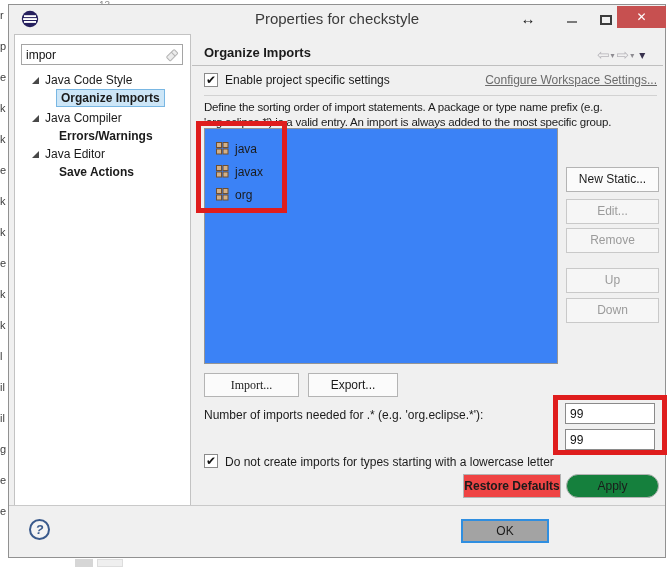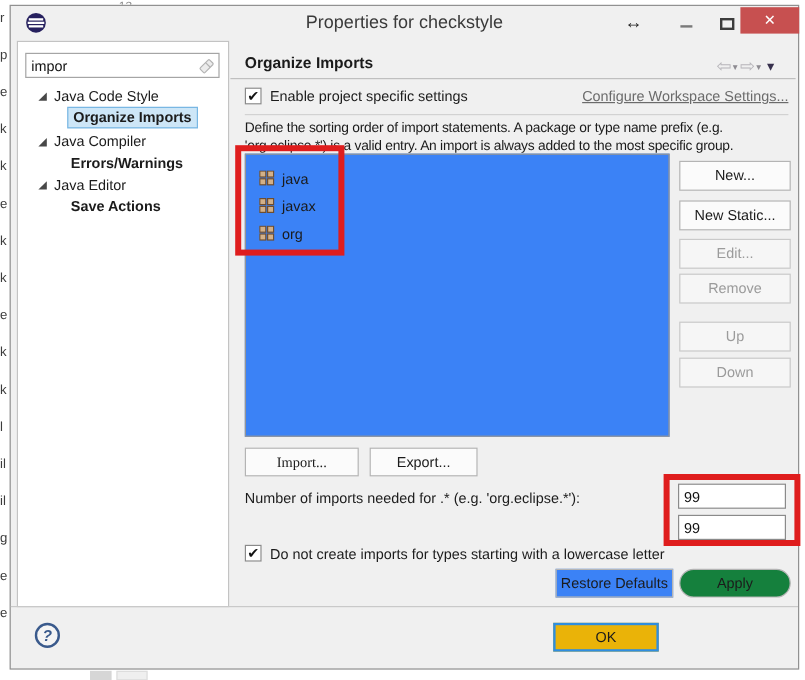--- a/index.html
+++ b/index.html
@@ -75,38 +75,38 @@
   .group-row svg { vertical-align:-2px; margin-right:6px; }
 
   .btn { position:absolute; background:#fbfbfb; border:1px solid #b4b4b4; color:#1b1b1b;
     font-family:"Liberation Sans", sans-serif; font-size:12px; text-align:center; cursor:default; }
   .btn-disabled { color:#9b9b9b; border-color:#c9c9c9; background:#f6f6f6; }
   .side-btn { left:557px; width:93px; height:25px; line-height:23px; }
   .b-new { top:129px; } .b-newstatic { top:162px; } .b-edit { top:194px; }
   .b-remove { top:223px; } .b-up { top:263px; } .b-down { top:293px; }
   .b-import { left:195px; top:368px; width:95px; height:24px; line-height:22px;font-family:Liberation Serif, serif; }
   .b-export { left:299px; top:368px; width:90px; height:24px; line-height:22px; }
-  .b-restore { left:454px; top:469px; width:98px; height:24px; line-height:22px; background:#3b82f6; }
+  .b-restore { left:454px; top:469px; width:98px; height:24px; line-height:22px; background:#ef4444;font-weight:bold; }
   .b-apply { left:557px; top:469px; width:93px; height:24px; line-height:22px; background:#15803d;border-radius:12px; }
 
   .num-label-1 { position:absolute; left:195px; top:403px; }
   .num-label-2 { position:absolute; left:195px; top:429px; }
   .num-field { position:absolute; left:556px; width:90px; height:21px; background:#fff;
     border:1px solid #8a8a8a; }
   .num-field input { position:absolute; left:4px; top:2px; width:80px; height:15px; border:none; outline:none;
     font-family:"Liberation Sans", sans-serif; font-size:12px; color:#111; background:transparent; }
   .nf-1 { top:398px; } .nf-2 { top:424px; }
   .cb-lower { position:absolute; left:195px; top:449px; }
   .cb-lower-label { position:absolute; left:216px; top:450px; }
 
   
   .help-btn { position:absolute; left:20px; top:514px; width:21px; height:21px; border-radius:50%;
     border:2px solid #3a5a8c; color:#3a5a8c; text-align:center; line-height:17px;
     font-size:13px; font-weight:bold; font-style:italic; cursor:pointer; background:#f4f4f4; }
-  .b-ok { left:452px; top:514px; width:88px; height:24px; line-height:20px; border:2px solid #2f8ee0; background:#eab308; }
+  .b-ok { left:452px; top:514px; width:88px; height:24px; line-height:20px; border:2px solid #2f8ee0; background:#a3a3a3; }
   .b-cancel { left:550px; top:514px; width:89px; height:24px; line-height:22px; background:#ececec; }
 
   
   .anno { position:absolute; border:5px solid #df1d1d; z-index:50; pointer-events:none; }
   .anno-groups { left:196px; top:121px; width:91px; height:92px; }
   .anno-counts { left:553px; top:395px; width:114px; height:60px; }
 </style>
 </head>
 <body>
 
@@ -224,21 +224,20 @@
     <div class="group-row">
       <svg width="13" height="13" viewBox="0 0 13 13">
         <rect x="0.5" y="0.5" width="5" height="5" fill="#d2b088" stroke="#6e4e30"></rect>
         <rect x="7" y="0.5" width="5" height="5" fill="#d2b088" stroke="#6e4e30"></rect>
         <rect x="0.5" y="7" width="5" height="5" fill="#d2b088" stroke="#6e4e30"></rect>
         <rect x="7" y="7" width="5" height="5" fill="#d2b088" stroke="#6e4e30"></rect>
       </svg><span>org</span>
     </div>
   </div>
 
-  <div class="btn side-btn b-new">New...</div>
   <div class="btn side-btn b-newstatic">New Static...</div>
   <div class="btn side-btn b-edit btn-disabled">Edit...</div>
   <div class="btn side-btn b-remove btn-disabled">Remove</div>
   <div class="btn side-btn b-up btn-disabled">Up</div>
   <div class="btn side-btn b-down btn-disabled">Down</div>
 
   <div class="btn b-import">Import...</div>
   <div class="btn b-export">Export...</div>
 
   <div class="num-label-1">Number of imports needed for .* (e.g. 'org.eclipse.*'):</div>

